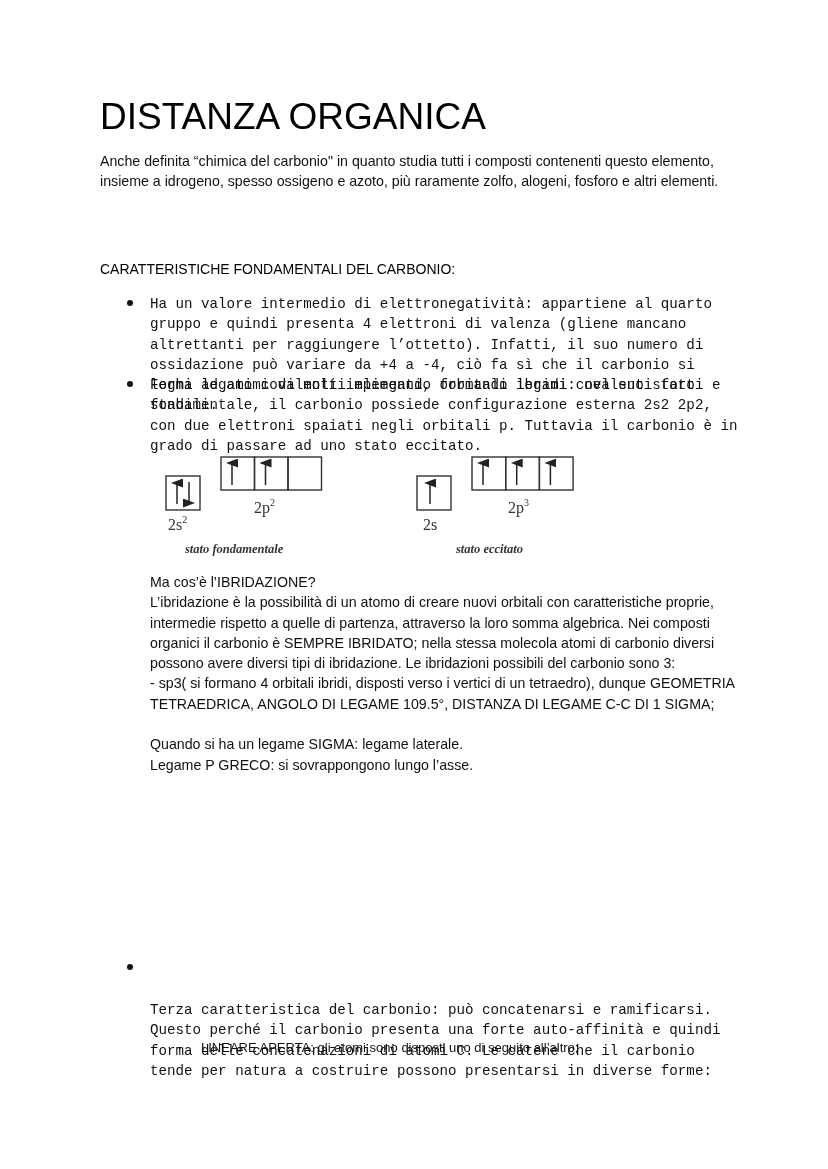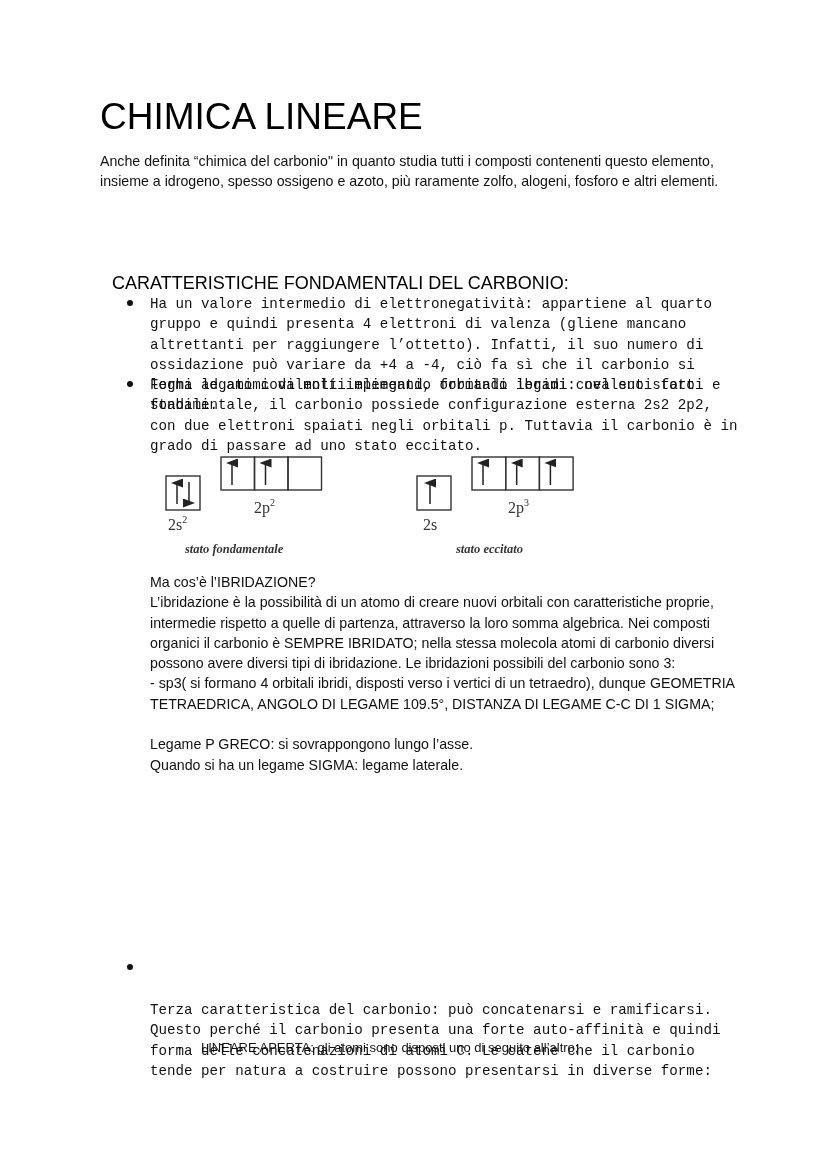--- a/index.html
+++ b/index.html
@@ -3,39 +3,39 @@
 <meta charset="utf-8">
 <style>
   html, body { margin: 0; padding: 0; background: #ffffff; }
   body { width: 828px; height: 1169px; position: relative; overflow: hidden;
          font-family: "Liberation Sans", sans-serif; color: #111111; }
   .page { position: absolute; left: 0; top: 0; width: 828px; height: 1169px; }
   h1 { position: absolute; left: 100px; top: 98px; margin: 0; font-weight: normal;
        font-size: 37px; letter-spacing: 0px; color: #000; line-height: 1; }
   .intro { position: absolute; left: 100px; top: 151px; width: 630px; margin: 0;
            font-size: 14.2px; line-height: 20.3px; }
-  h2 { position: absolute; left: 100px; top: 262px; margin: 12px; font-weight: normal;
-       font-size: 18px; color: #000; line-height: 1; }
+  h2 { position: absolute; left: 100px; top: 262px; margin: 0; font-weight: normal;
+       font-size: 14px; color: #000; line-height: 1; }
   .bullet { position: absolute; left: 150px; width: 590px; font-size: 14.2px; line-height: 20.3px; margin: 0; font-family: Liberation Mono, monospace; }
   .dot { position: absolute; left: 127px; width: 6px; height: 6px; border-radius: 50%; background: #111; }
   .block { position: absolute; left: 150px; width: 590px; font-size: 14.2px; line-height: 20.3px; margin: 0; }
   .block p { margin: 0; }
   .dash { position: absolute; left: 177px; font-size: 14.2px; }
   .subitem { position: absolute; left: 201px; font-size: 13px; line-height: 20.3px; }
   .diagram { position: absolute; left: 0; top: 0; width: 828px; height: 1169px; pointer-events: none; }
   .orb-label { font-family: "Liberation Serif", serif; font-size: 16px; fill: #333; }
   .orb-sup { font-family: "Liberation Serif", serif; font-size: 10px; fill: #333; }
   .state-label { font-family: "Liberation Serif", serif; font-style: italic; font-weight: bold; font-size: 12.5px; fill: #333; }
 </style>
 </head>
 <body>
 
 <div class="page">
 
-  <h1>CHIMICA LINEARE</h1>
+  <h1>DISTANZA ORGANICA</h1>
   <p class="intro">Anche definita “chimica del carbonio" in quanto studia tutti i composti contenenti questo elemento, insieme a idrogeno, spesso ossigeno e azoto, più raramente zolfo, alogeni, fosforo e altri elementi.</p>
 
   <h2>CARATTERISTICHE FONDAMENTALI DEL CARBONIO:</h2>
 
   <span class="dot" style="top:300px"></span>
   <p class="bullet" style="top:294px">Ha un valore intermedio di elettronegatività: appartiene al quarto gruppo e quindi presenta 4 elettroni di valenza (gliene mancano altrettanti per raggiungere l’ottetto). Infatti, il suo numero di ossidazione può variare da +4 a -4, ciò fa sì che il carbonio si leghi ad atomi di molti elementi, formando legami covalenti forti e stabili.</p>
 
   <span class="dot" style="top:381px"></span>
   <p class="bullet" style="top:375px">Forma legami covalenti impiegando orbitali ibridi: nel suo stato fondamentale, il carbonio possiede configurazione esterna 2s2 2p2, con due elettroni spaiati negli orbitali p. Tuttavia il carbonio è in grado di passare ad uno stato eccitato.</p>
 
@@ -81,22 +81,22 @@
       <text class="orb-label" x="508" y="513"><tspan>2p</tspan><tspan class="orb-sup" dy="-7">3</tspan></text>
       <text class="state-label" x="456" y="553">stato eccitato</text>
     </g>
   </svg>
 
   <div class="block" style="top:572px">
     <p>Ma cos’è l’IBRIDAZIONE?</p>
     <p>L’ibridazione è la possibilità di un atomo di creare nuovi orbitali con caratteristiche proprie, intermedie rispetto a quelle di partenza, attraverso la loro somma algebrica. Nei composti organici il carbonio è SEMPRE IBRIDATO; nella stessa molecola atomi di carbonio diversi possono avere diversi tipi di ibridazione. Le ibridazioni possibili del carbonio sono 3:</p>
     <p>- sp3( si formano 4 orbitali ibridi, disposti verso i vertici di un tetraedro), dunque GEOMETRIA TETRAEDRICA, ANGOLO DI LEGAME 109.5°, DISTANZA DI LEGAME C-C DI 1 SIGMA;</p>
     <p style="height:20.3px"></p>
+    <p>Quando si ha un legame SIGMA: legame laterale.</p>
     <p>Legame P GRECO: si sovrappongono lungo l’asse.</p>
-    <p>Quando si ha un legame SIGMA: legame laterale.</p>
   </div>
 
   <span class="dot" style="top:964px"></span>
   <p class="bullet" style="top:1000px">Terza caratteristica del carbonio: può concatenarsi e ramificarsi. Questo perché il carbonio presenta una forte auto-affinità e quindi forma delle concatenazioni di atomi C. Le catene che il carbonio tende per natura a costruire possono presentarsi in diverse forme:</p>
 
   <span class="dash" style="top:1039px">-</span>
   <span class="subitem" style="top:1038px">LINEARE APERTA: gli atomi sono disposti uno di seguito all’altro;</span>
 
 </div>
 

